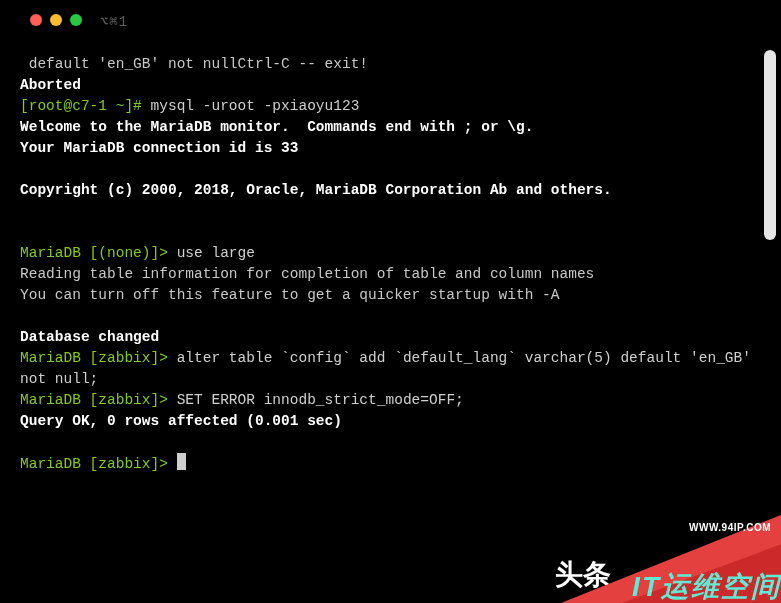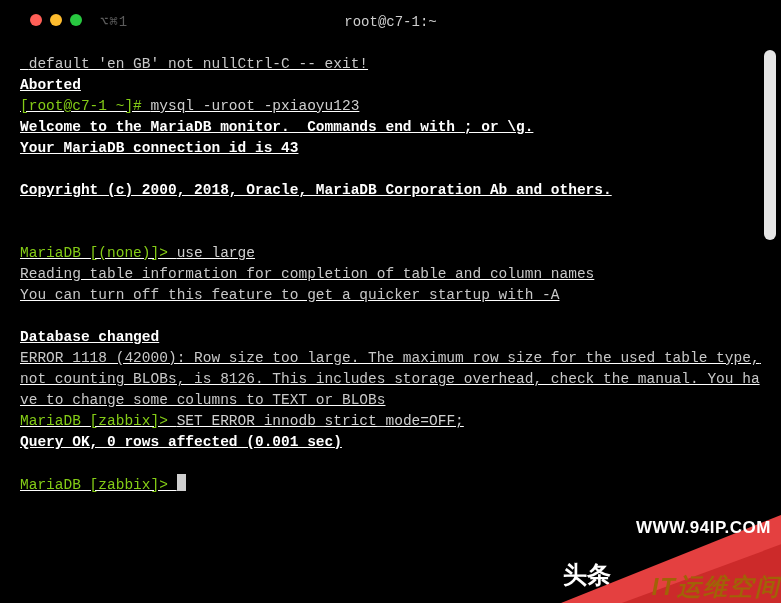--- a/index.html
+++ b/index.html
@@ -56,21 +56,20 @@
     font-size: 14px;
     font-weight: 500;
   }
   .terminal {
     position: absolute;
     top: 54px;
     left: 20px;
     right: 20px;
     bottom: 0;
     overflow: hidden;
-    text-decoration: underline;
   }
   .terminal .row {
     white-space: pre-wrap;
     word-break: break-all;
   }
   .scrollbar {
     position: absolute;
     right: 5px;
     top: 50px;
     width: 12px;
@@ -114,95 +113,94 @@
     right: 0; bottom: 0;
     width: 0; height: 0;
     border-right: 190px solid #cc2a2a;
     border-top: 70px solid transparent;
   }
   .banner .url {
     position: absolute;
     right: 30px;
     top: 20px;
     color: #fff;
-    font-size: 17px;
+    font-size: 10px;
     font-family: sans-serif;
     font-weight: 600;
     letter-spacing: 0.5px;
     white-space: nowrap;
   }
   .banner .brand {
     position: absolute;
     right: 20px;
     bottom: 10px;
-    color: #a16207;
+    color: #5eead4;
     font-family: sans-serif;
     font-weight: 700;
-    font-size: 24px;
+    font-size: 28px;
     font-style: italic;
     letter-spacing: 2px;
   }
   .toutiao {
     position: absolute;
     right: 170px;
     bottom: 18px;
     color: #fff;
     font-family: sans-serif;
-    font-size: 24px;
+    font-size: 28px;
     font-weight: bold;
   }
 </style>
 </head>
 <body>
 
 <div class="window">
 
   <div class="titlebar">
     <div class="traffic">
       <div class="dot red"></div>
       <div class="dot yellow"></div>
       <div class="dot green"></div>
     </div>
     <div class="shortcut">⌥⌘1</div>
-    <div class="title">root@c7-1:~</div>
   </div>
 
   <div class="scrollbar"></div>
 
   <div class="terminal">
 
     <div class="row dim"> default 'en_GB' not nullCtrl-C -- exit!</div>
 
     <div class="row bold">Aborted</div>
 
     <div class="row"><span class="prompt">[root@c7-1 ~]# </span><span class="cmd">mysql -uroot -pxiaoyu123</span></div>
 
     <div class="row bold">Welcome to the MariaDB monitor.  Commands end with ; or \g.</div>
-    <div class="row bold">Your MariaDB connection id is 43</div>
+    <div class="row bold">Your MariaDB connection id is 33</div>
 
     <div class="blank"></div>
 
     <div class="row bold">Copyright (c) 2000, 2018, Oracle, MariaDB Corporation Ab and others.</div>
 
     <div class="blank"></div>
 
 
     <div class="blank"></div>
 
     <div class="row"><span class="prompt">MariaDB [(none)]&gt; </span><span class="cmd">use large</span></div>
 
     <div class="row dim">Reading table information for completion of table and column names</div>
     <div class="row dim">You can turn off this feature to get a quicker startup with -A</div>
 
     <div class="blank"></div>
 
     <div class="row bold">Database changed</div>
 
-
-    <div class="row dim">ERROR 1118 (42000): Row size too large. The maximum row size for the used table type, not counting BLOBs, is 8126. This includes storage overhead, check the manual. You have to change some columns to TEXT or BLOBs</div>
+    <div class="row"><span class="prompt">MariaDB [zabbix]&gt; </span><span class="cmd">alter table `config` add `default_lang` varchar(5) default 'en_GB' not null;</span></div>
+
 
     <div class="row"><span class="prompt">MariaDB [zabbix]&gt; </span><span class="cmd">SET ERROR innodb_strict_mode=OFF;</span></div>
 
     <div class="row bold">Query OK, 0 rows affected (0.001 sec)</div>
 
     <div class="blank"></div>
 
     <div class="row"><span class="prompt">MariaDB [zabbix]&gt; </span><span class="cursor"></span></div>
 
   </div>

